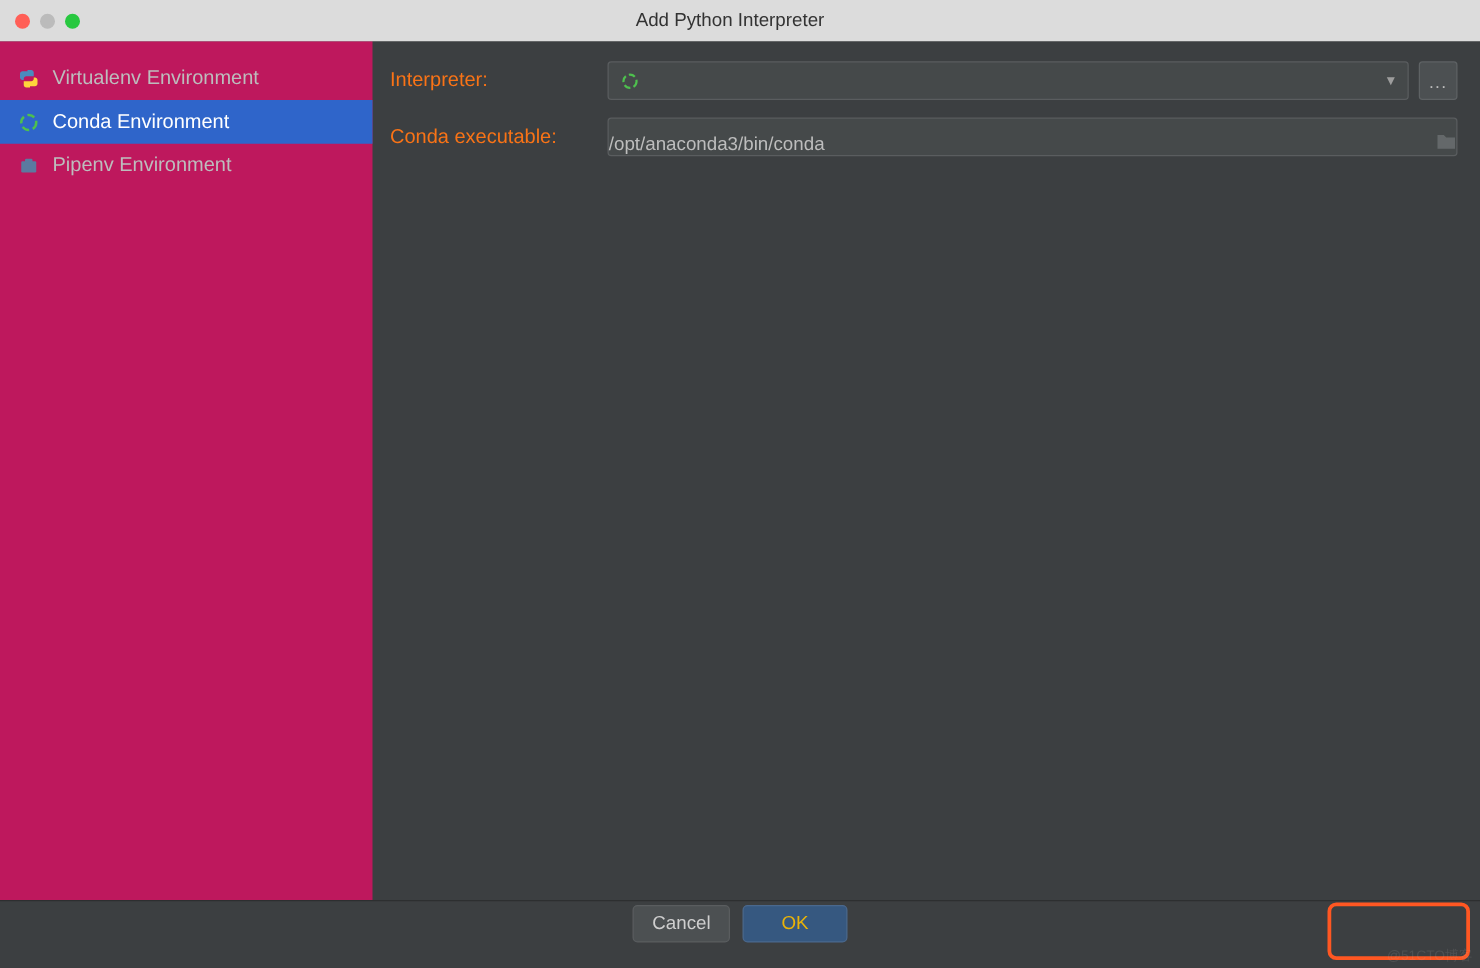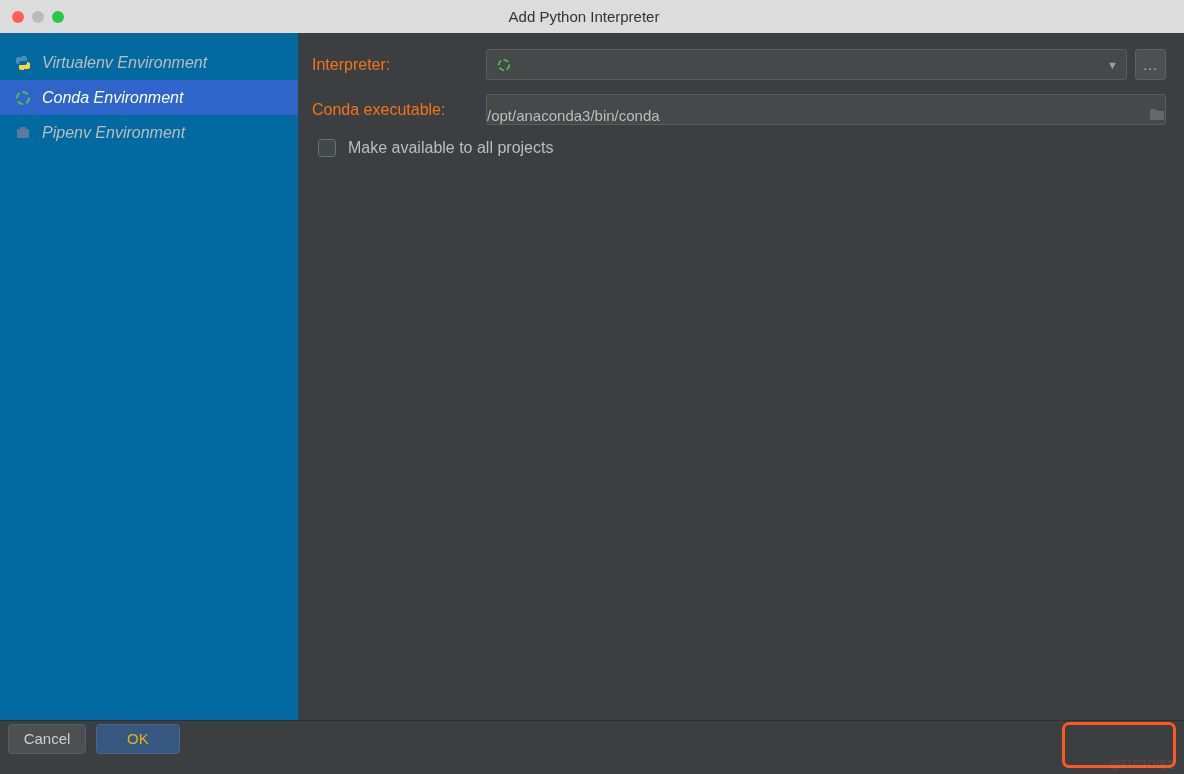--- a/index.html
+++ b/index.html
@@ -5,36 +5,36 @@
   * { box-sizing: border-box; margin:0; padding:0; font-family: -apple-system, "Helvetica Neue", Arial, sans-serif; }
   body { width:1184px; height:774px; background:#3c3f41; color:#bbbbbb; overflow:hidden; }
   
   .titlebar { height:33px; background:#dcdcdc; display:flex; align-items:center; position:relative; }
   .traffic { display:flex; gap:8px; margin-left:12px; }
   .tlight { width:12px; height:12px; border-radius:50%; }
   .red{background:#ff5f57;} .yellow{background:#bbb;} .green{background:#28c840;}
   .title { position:absolute; left:0; right:16px; text-align:center; color:#333; font-size:15px; }
   
   .content { display:flex; height:calc(100% - 33px - 54px); }
-  .sidebar { width:298px; background:#0369a1; padding-top:12px;font-style:italic; }
+  .sidebar { width:298px; background:#be185d; padding-top:12px; }
   .sitem { display:flex; align-items:center; gap:10px; height:35px; padding:0 14px; font-size:16px; color:#bdbdbd; cursor:pointer; }
   .sitem.selected { background:#2f65ca; color:#ffffff; }
   .icon { display:inline-flex; width:18px; height:18px; align-items:center; justify-content:center; }
   .main { flex:1; padding:16px 18px 0 14px; }
   .row { display:flex; align-items:center; margin-bottom:14px; }
   .lbl { width:174px; font-size:16px; color:#f97316; }
   .combo { flex:1; display:flex; align-items:center; height:31px; background:#45494a; border:1px solid #5a5d5f; border-radius:3px; padding:0 8px; color:#9d9d9d; font-size:15px; position:relative; }
   .combo .caret { margin-left:auto; color:#9d9d9d; font-size:11px; }
   .morebtn { width:31px; height:31px; margin-left:8px; background:#4c5052; border:1px solid #5e6264; border-radius:3px; color:#bdbdbd; display:flex; align-items:center; justify-content:center; font-size:14px; letter-spacing:1px; cursor:pointer;}
   .input { flex:1; display:flex; align-items:flex-end; height:31px; background:#45494a; border:1px solid #5a5d5f; border-radius:3px; padding:0 0; color:#bdbdbd; font-size:15px; }
   .input .browse { margin-left:auto; opacity:.45; }
   .checkrow { display:flex; align-items:center; gap:12px; margin-left:6px; margin-top:4px; }
   .checkbox { width:18px; height:18px; border:1px solid #6b6f71; border-radius:3px; background:#43494a; }
   
-  .footer { height:36px; background:#3c3f41; border-top:1px solid #2d2f30; display:flex; align-items:center; justify-content:flex-start; padding:0 8px; gap:10px; }
+  .footer { height:36px; background:#3c3f41; border-top:1px solid #2d2f30; display:flex; align-items:center; justify-content:center; padding:0 8px; gap:10px; }
   .btn { min-width:78px; height:30px; border-radius:4px; border:1px solid #5a5d5f; background:#4c5052; color:#cfcfcf; font-size:15px; display:flex; align-items:center; justify-content:center; cursor:pointer; padding:0 14px;}
   .btn.primary { background:#365880; border-color:#4a688d; color:#eab308; padding:0 30px;}
   .highlight { position:absolute; right:8px; bottom:6px; width:114px; height:46px; border:3px solid #ff5722; border-radius:7px; pointer-events:none; }
   .watermark{position:absolute;right:6px;bottom:2px;font-size:11px;color:rgba(180,180,180,.15);}
 </style>
 </head>
 <body>
 
 <div class="titlebar">
   <div class="traffic">
@@ -96,24 +96,20 @@
       <div class="input">
         <span>/opt/anaconda3/bin/conda</span>
         <span class="browse">
           <svg width="16" height="14" viewBox="0 0 16 14">
               <path d="M1 2h5l2 2h7v9H1z" fill="#8a8f91"></path>
             </svg>
         </span>
       </div>
     </div>
 
-    <div class="checkrow">
-      <div class="checkbox"></div>
-      <span style="font-size:16px;color:#bdbdbd;">Make available to all projects</span>
-    </div>
   </div>
 </div>
 
 <div class="footer">
   <div class="btn">
     <span>Cancel</span>
   </div>
   <div class="btn primary">
     <span>OK</span>
   </div>

